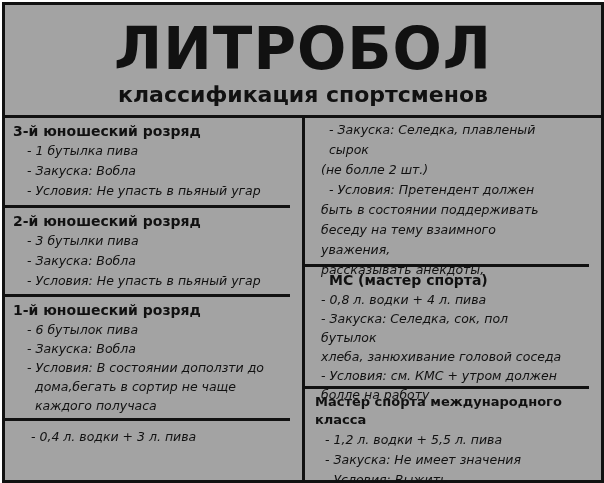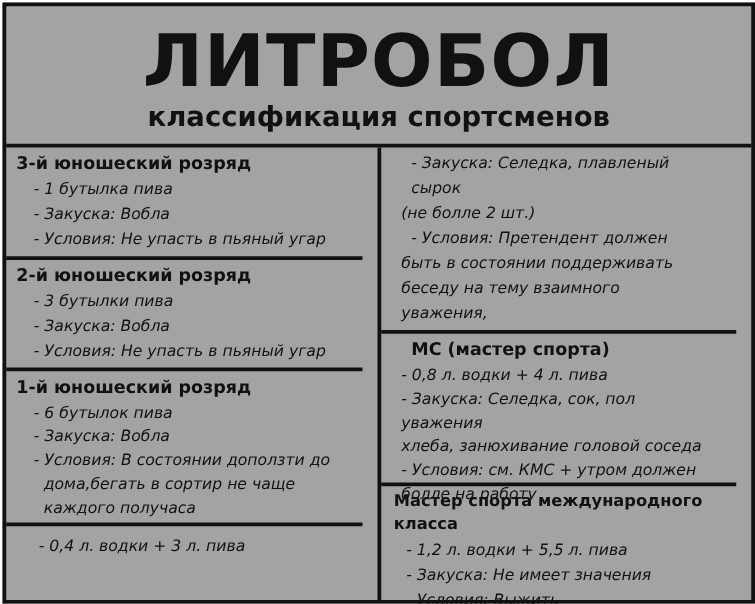--- a/index.html
+++ b/index.html
@@ -64,25 +64,26 @@
     </div>
   </div>
 
   <div class="col col-right">
     <div class="box bordered" style="top:0;height:149px;padding-top:2px;">
       <div class="right-item indent">- Закуска: Селедка, плавленый сырок</div>
       <div class="right-item">(не болле 2 шт.)</div>
       <div class="right-item indent">- Условия: Претендент должен</div>
       <div class="right-item">быть в состоянии поддерживать</div>
       <div class="right-item">беседу на тему взаимного уважения,</div>
+      <div class="right-item">рассказывать анекдоты,</div>
     </div>
     <div class="box bordered" style="top:149px;height:122px;">
       <div class="box-title" style="padding-left:16px">МС (мастер спорта)</div>
       <div class="right-item" style="line-height:19px">- 0,8 л. водки + 4 л. пива</div>
-      <div class="right-item" style="line-height:19px">- Закуска: Селедка, сок, пол уважения</div>
+      <div class="right-item" style="line-height:19px">- Закуска: Селедка, сок, пол бутылок</div>
       <div class="right-item" style="line-height:19px">хлеба, занюхивание головой соседа</div>
       <div class="right-item" style="line-height:19px">- Условия: см. КМС + утром должен</div>
       <div class="right-item" style="line-height:19px">болле на работу</div>
     </div>
     <div class="box" style="top:271px;height:111px;">
       <div class="box-title" style="font-size:13px;padding-left:2px;">Мастер спорта международного класса</div>
       <div class="right-item" style="padding-left:12px">- 1,2 л. водки + 5,5 л. пива</div>
       <div class="right-item" style="padding-left:12px">- Закуска: Не имеет значения</div>
       <div class="right-item" style="padding-left:12px">- Условия: Выжить</div>
     </div>

